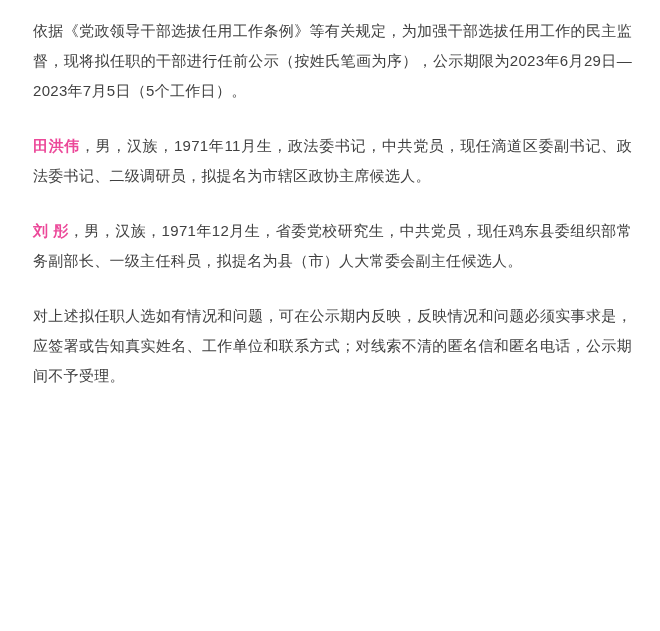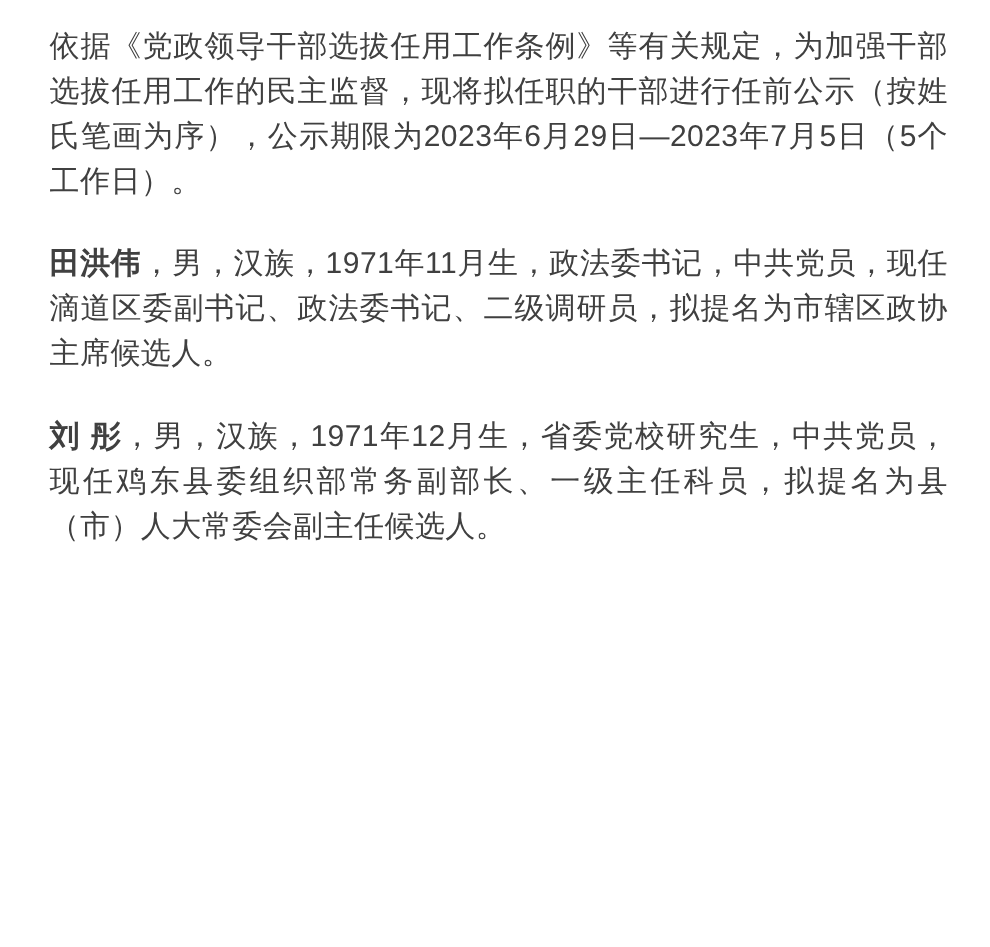--- a/index.html
+++ b/index.html
@@ -7,43 +7,44 @@
   body {
     width: 660px;
     height: 631px;
     background: #ffffff;
     font-family: "Liberation Sans", "DejaVu Sans", sans-serif;
     overflow: hidden;
   }
   .article {
     padding: 16px 28px 0 33px;
     color: #404040;
-    font-size: 20px;
+    font-size: 15px;
     line-height: 30px;
     text-align: justify;
     letter-spacing: 0.3px;
   }
   .para {
     margin: 0 0 25px 0;
   }
   .candidate-name {
     font-weight: bold;
-    color: #404040;
+    color: #ec4899;
   }
   .detail, .plain {
     color: #404040;
   }
 </style>
 </head>
 <body>
 
 <div class="article">
 
   <p class="para plain">依据《党政领导干部选拔任用工作条例》等有关规定，为加强干部选拔任用工作的民主监督，现将拟任职的干部进行任前公示（按姓氏笔画为序），公示期限为2023年6月29日—2023年7月5日（5个工作日）。</p>
 
   <p class="para"><span class="candidate-name">田洪伟</span><span class="detail">，男，汉族，1971年11月生，政法委书记，中共党员，现任滴道区委副书记、政法委书记、二级调研员，拟提名为市辖区政协主席候选人。</span></p>
 
   <p class="para"><span class="candidate-name">刘 彤</span><span class="detail">，男，汉族，1971年12月生，省委党校研究生，中共党员，现任鸡东县委组织部常务副部长、一级主任科员，拟提名为县（市）人大常委会副主任候选人。</span></p>
 
 
 
+  <p class="para plain">对上述拟任职人选如有情况和问题，可在公示期内反映，反映情况和问题必须实事求是，应签署或告知真实姓名、工作单位和联系方式；对线索不清的匿名信和匿名电话，公示期间不予受理。</p>
 
 </div>
 
 </body></html>

